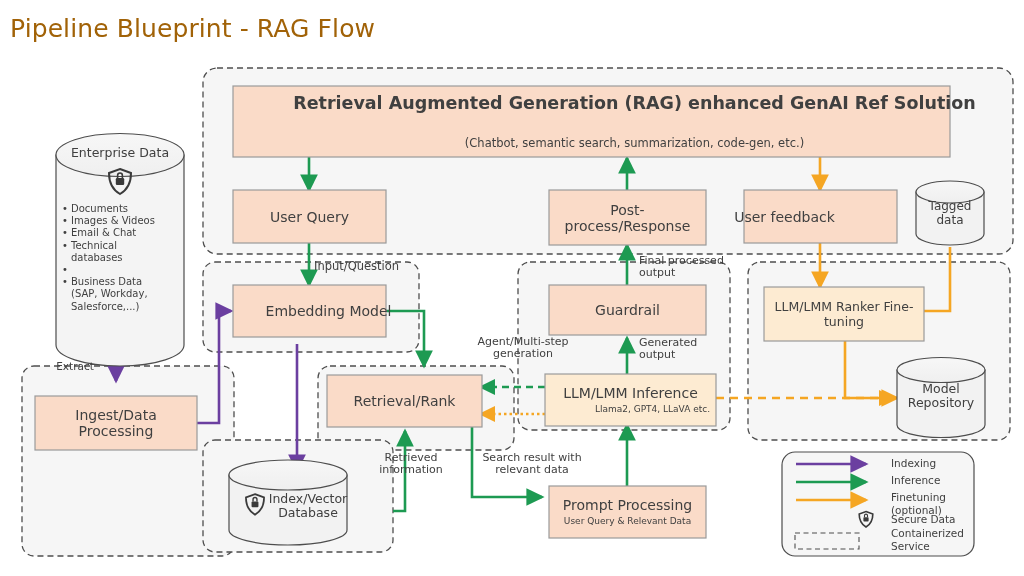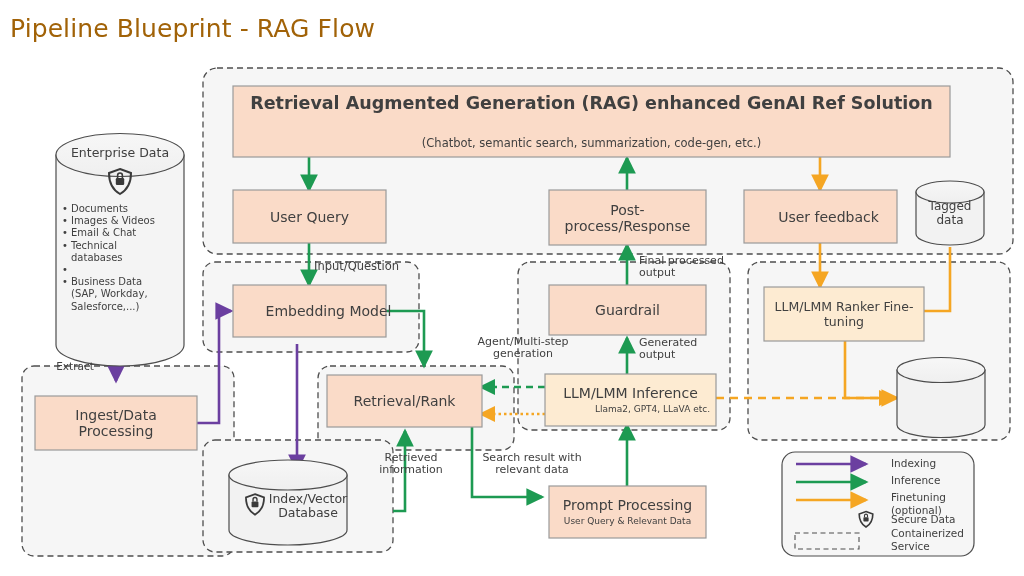--- a/index.html
+++ b/index.html
@@ -294,35 +294,35 @@
         <span class="bdot">•</span>
       </div>
     <div>
         <span class="bdot">•</span>
         <span style="white-space:pre-line">Business Data
 (SAP, Workday,
 Salesforce,...)</span>
       </div>
   </div>
 
-  <div class="node-label" style="left:233px; top:86px; width:717px; height:71px;">
+  <div class="node-label" style="left:233px; top:86px; width:717px; height:71px;padding-left:43px;">
     <div class="n-title" style="font-size:17.5px; font-weight:bold;">Retrieval Augmented Generation (RAG) enhanced GenAI Ref Solution</div>
     <div class="n-sub" style="font-size:11.5px; margin-top:24px;">(Chatbot, semantic search, summarization, code-gen, etc.)</div>
   </div>
 
   <div class="node-label" style="left:233px; top:190px; width:153px; height:53px; font-size:14px;">
     <div>User Query</div>
   </div>
 
   <div class="node-label" style="left:549px; top:190px; width:157px; height:55px; font-size:14px;">
     <div style="white-space:pre-line">Post-
 process/Response</div>
   </div>
 
-  <div class="node-label" style="left:744px; top:190px; width:153px; height:53px; font-size:14px;padding-left:8px;">
+  <div class="node-label" style="left:708px; top:190px; width:153px; height:53px; font-size:14px;">
     <div>User feedback</div>
   </div>
 
   <div class="cyl-label" style="left:916px; top:200px; width:68px; font-size:12px;">
     <span style="white-space:pre-line">Tagged
 data</span>
   </div>
 
   <div class="node-label" style="left:233px; top:285px; width:153px; height:52px; font-size:14px;margin-left:19px;">
     <div>Embedding Model</div>
@@ -344,20 +344,24 @@
 
   <div class="node-label" style="left:327px; top:375px; width:155px; height:52px; font-size:14px;">
     <div>Retrieval/Rank</div>
   </div>
 
   <div class="node-label" style="left:545px; top:374px; width:171px; height:52px;">
     <div class="n-title" style="font-size:14px;">LLM/LMM Inference</div>
     <div class="n-sub" style="font-size:9px; margin-top:3px;margin-left:44px;">Llama2, GPT4, LLaVA etc.</div>
   </div>
 
+  <div class="cyl-label" style="left:897px; top:382px; width:88px; font-size:12.5px;">
+    <span style="white-space:pre-line">Model
+Repository</span>
+  </div>
 
   <div class="cyl-label" style="left:265px; top:492px; width:86px; font-size:12.5px;">
     <span style="white-space:pre-line">Index/Vector
 Database</span>
   </div>
 
   <div class="node-label" style="left:549px; top:486px; width:157px; height:52px;">
     <div class="n-title" style="font-size:14px;">Prompt Processing</div>
     <div class="n-sub" style="font-size:9px; margin-top:3px;">User Query &amp; Relevant Data</div>
   </div>

